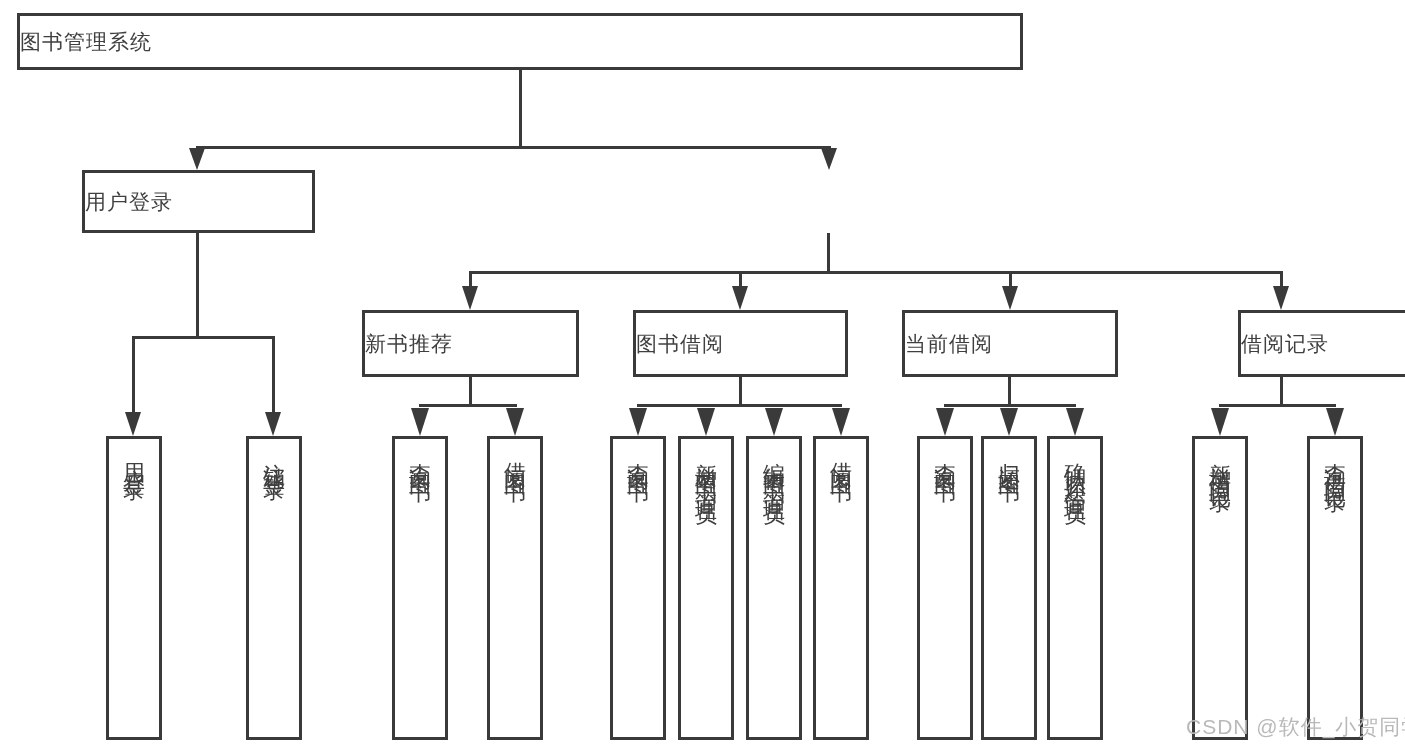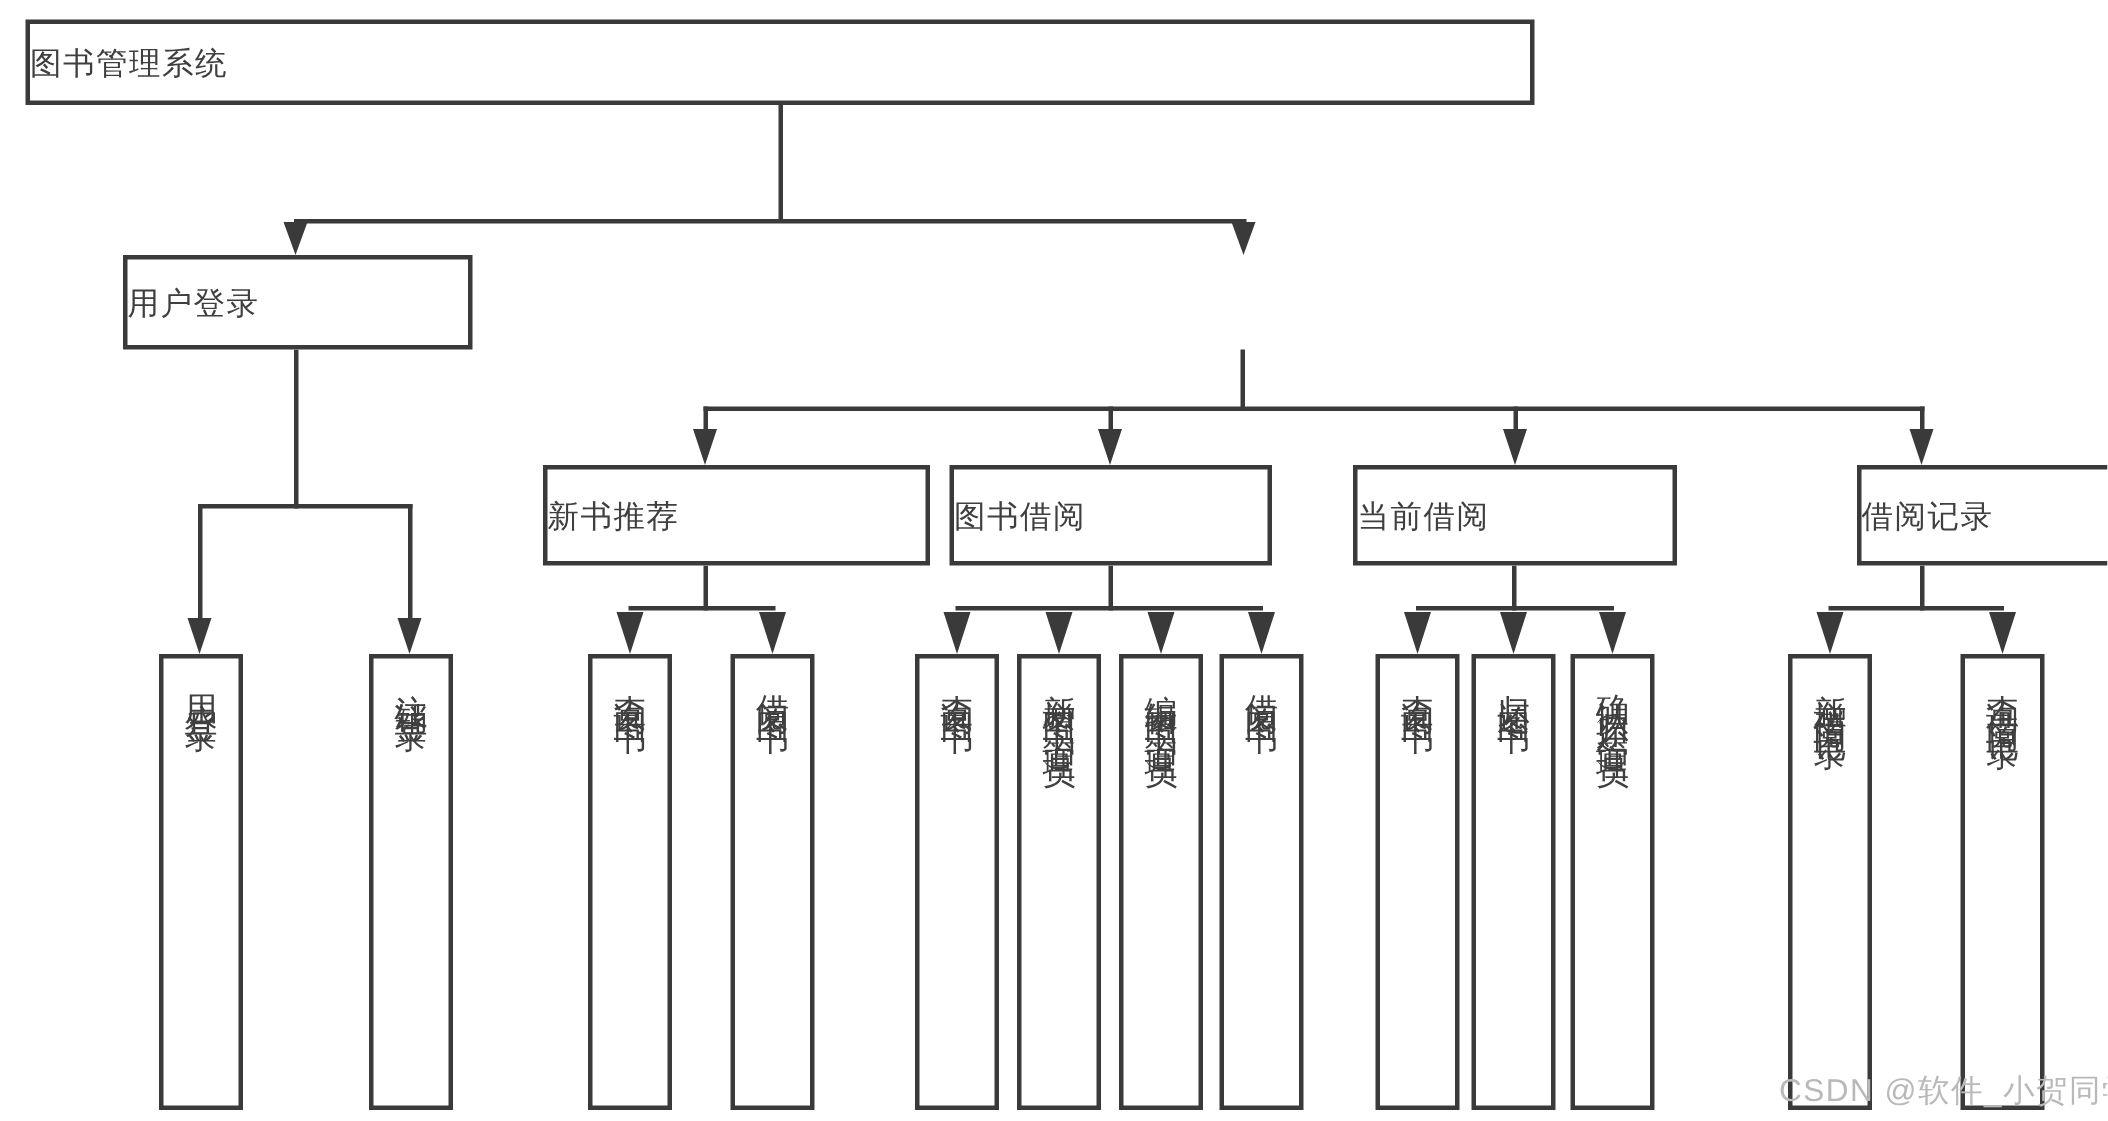--- a/index.html
+++ b/index.html
@@ -75,21 +75,21 @@
 
   <div class="node" style="left:17px; top:13px; width:1006px; height:57px;">
     <span>图书管理系统</span>
   </div>
 
   <div class="node" style="left:82px; top:170px; width:233px; height:63px;">
     <span>用户登录</span>
   </div>
 
 
-  <div class="node" style="left:362px; top:310px; width:258px; height:67px;">
+  <div class="node" style="left:362px; top:310px; width:217px; height:67px;">
     <span>新书推荐</span>
   </div>
 
   <div class="node" style="left:902px; top:310px; width:216px; height:67px;">
     <span>当前借阅</span>
   </div>
 
   <div class="node" style="left:633px; top:310px; width:215px; height:67px;">
     <span>图书借阅</span>
   </div>

